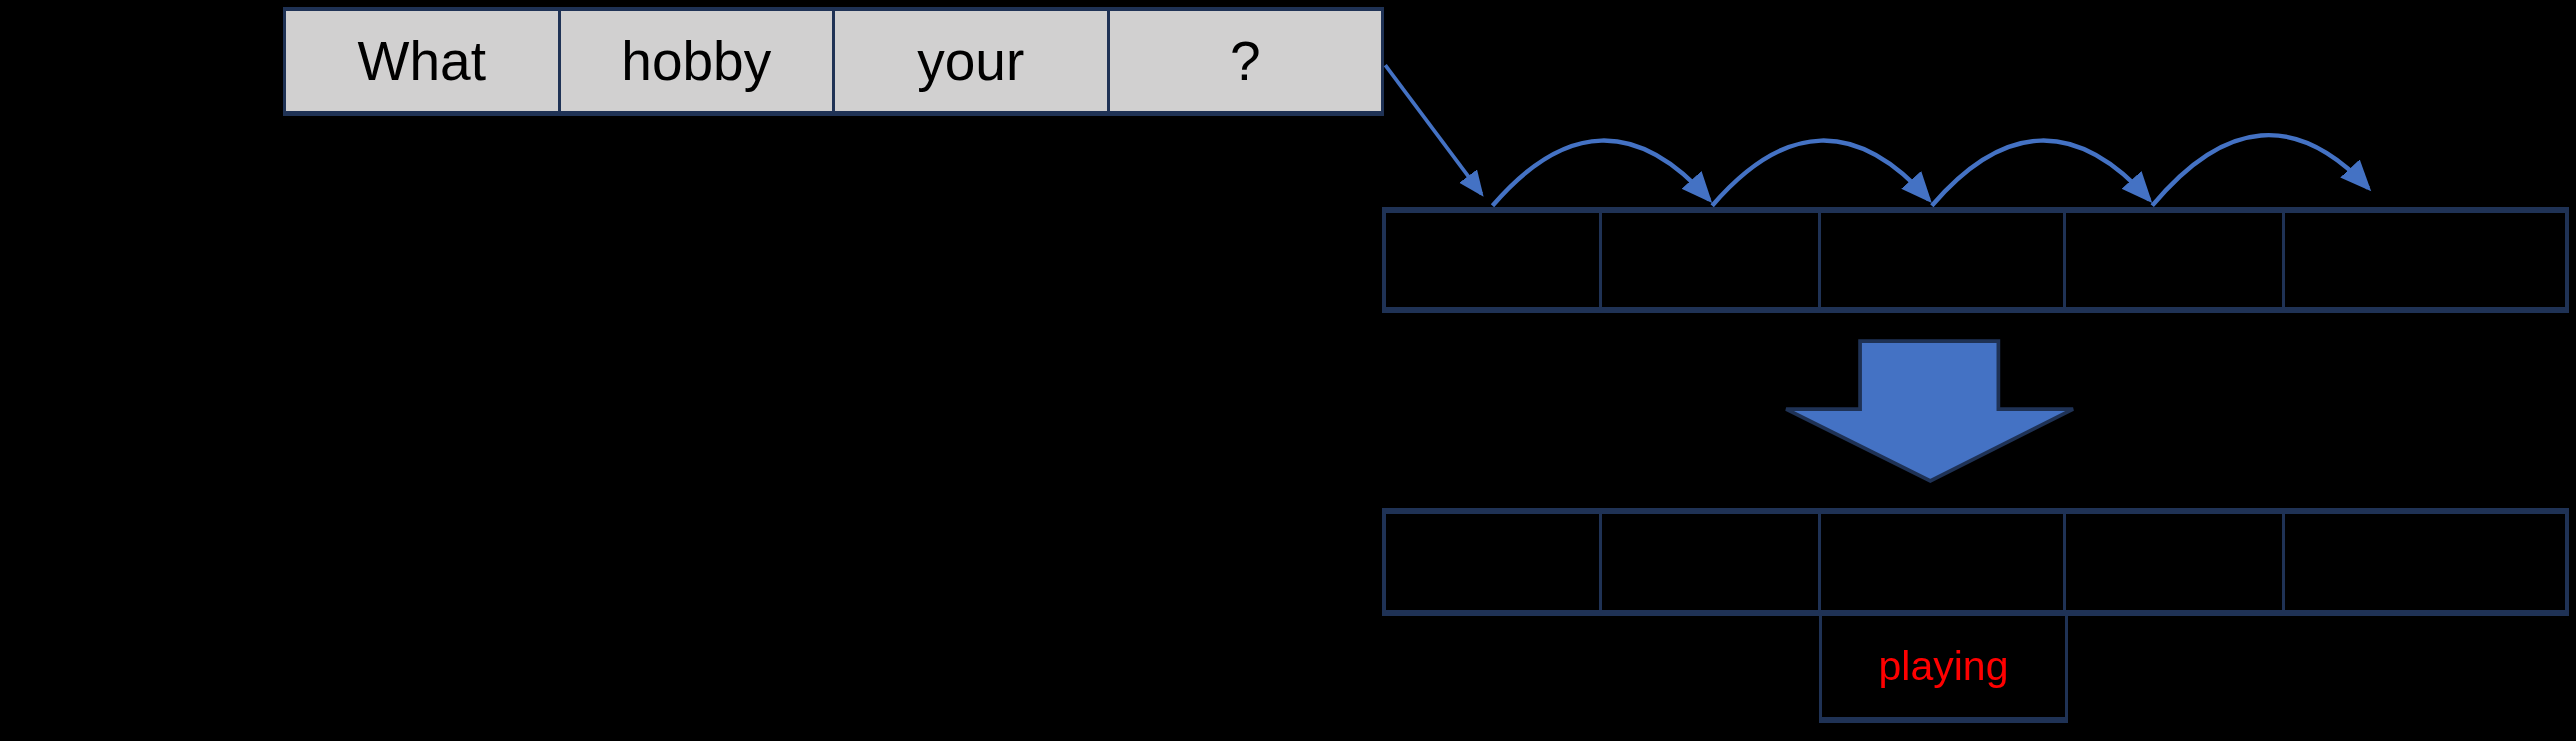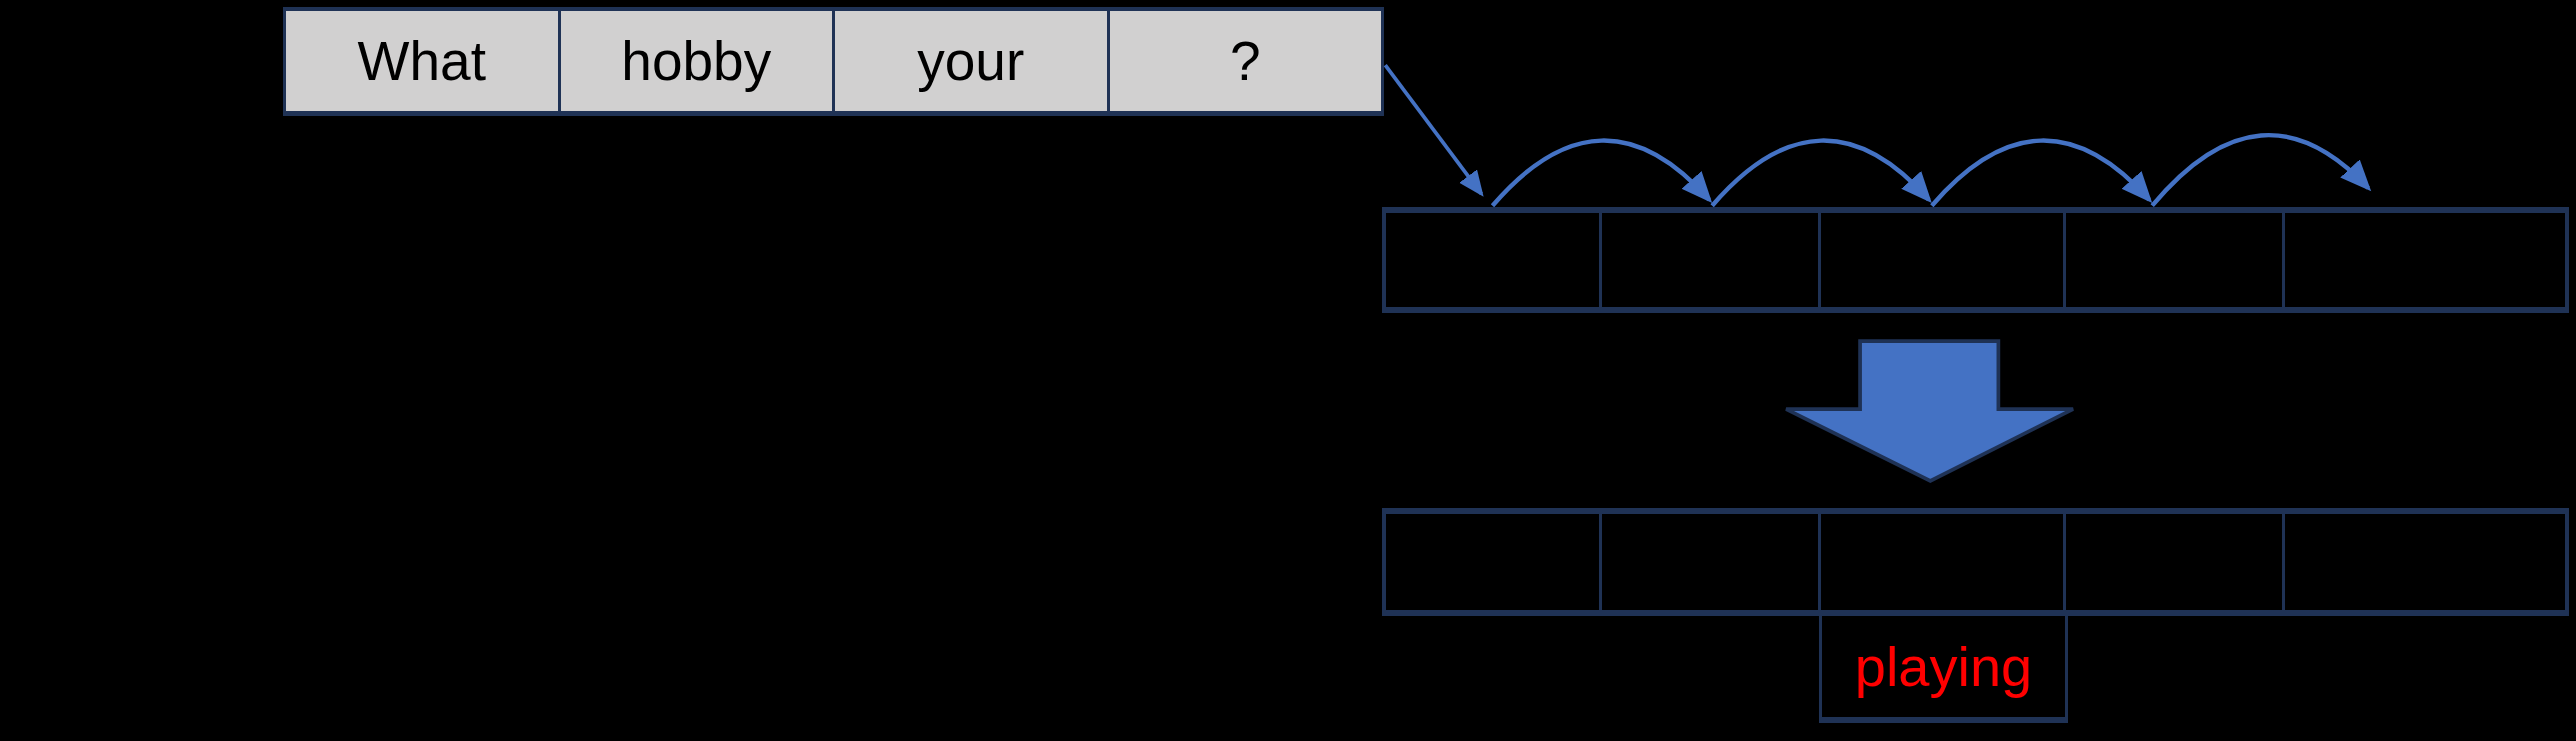--- a/index.html
+++ b/index.html
@@ -58,21 +58,21 @@
   .token-cell.w5{flex-grow:385;}
   
   .predicted-cell{
     position:absolute;left:1819px;top:616px;width:249px;height:107px;
     box-sizing:border-box;
     border-left:3.7px solid var(--border-navy);
     border-right:3.7px solid var(--border-navy);
     border-bottom:6.7px solid var(--border-navy);
     display:flex;align-items:center;justify-content:center;
     color:var(--answer-red);
-    font-size:56px;line-height:1;
+    font-size:41px;line-height:1;
     background:transparent;
   }
   
   .connectors{position:absolute;left:0;top:0;width:2576px;height:742px;pointer-events:none;}
   .connectors .thin-arrow{stroke:var(--arrow-blue);stroke-width:5;fill:none;}
   .connectors .hop-arc{stroke:var(--arrow-blue);stroke-width:6;fill:none;}
   .connectors .head{fill:var(--arrow-blue);}
   .connectors .block-arrow{fill:var(--arrow-blue);stroke:var(--border-navy);stroke-width:5;stroke-linejoin:miter;}
 </style>
 </head>

